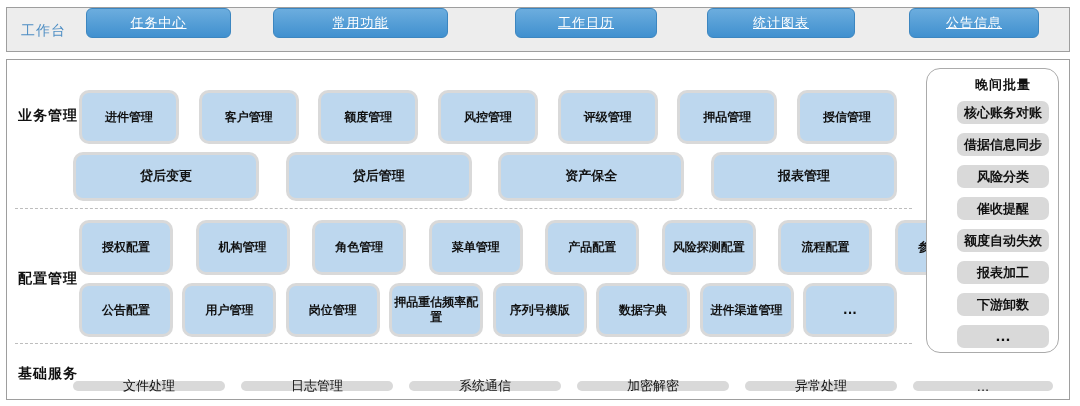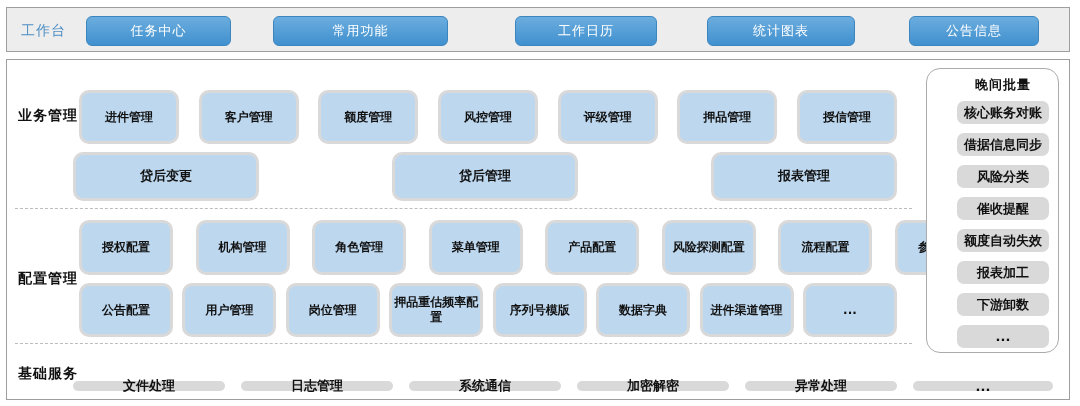--- a/index.html
+++ b/index.html
@@ -12,26 +12,26 @@
   
   .topbar {
     position:absolute; left:6px; top:7px; width:1064px; height:45px;
     background:#ededed; border:1px solid #9e9e9e; box-sizing:border-box;
   }
   .topbar-label {
     position:absolute; left:14px; top:14px;
     font-size:14px; color:#4e8ec4; letter-spacing:1px;
   }
   .topbtn {
-    position:absolute; top:8px; height:30px;
+    position:absolute; top:0; height:30px;
     background:linear-gradient(#6cadde,#4090cf);
     border:1px solid #3c86c0; border-radius:6px;
     color:#fff; font-size:13px; letter-spacing:1px;
     display:flex; align-items:center; justify-content:center;
-    box-sizing:border-box; cursor:pointer;
+    box-sizing:border-box; cursor:pointer;text-decoration:underline;
   }
   .topbtns .topbtn:nth-child(1){ left:79px;  width:145px; }
   .topbtns .topbtn:nth-child(2){ left:266px; width:175px; }
   .topbtns .topbtn:nth-child(3){ left:508px; width:142px; }
   .topbtns .topbtn:nth-child(4){ left:700px; width:148px; }
   .topbtns .topbtn:nth-child(5){ left:902px; width:130px; }
 
   
   .panel {
     position:absolute; left:6px; top:59px; width:1064px; height:341px;
@@ -58,21 +58,21 @@
     text-align:center; font-size:12px; font-weight:bold; color:#111;
     line-height:1.25; box-sizing:border-box; padding:0 1px; cursor:pointer;
   }
   #row-biz-1 .bluebox { width:100px; }
   #row-biz-2 .bluebox { width:186px; font-size:13px; }
   #row-cfg-1 .bluebox, #row-cfg-2 .bluebox { width:94px; }
 
   .graybox {
     background:#d9d9d9; border-radius:8px;
     display:flex; align-items:center; justify-content:center;
-    font-size:13px; font-weight:bold; color:#111; cursor:pointer;margin-top:28px;
+    font-size:13px; font-weight:normal; color:#111; cursor:pointer;margin-top:28px;
   }
   #row-base .graybox { width:152px; }
   #row-base .graybox:last-child { width:140px; }
 
   .dash {
     position:absolute; left:8px; width:897px; height:0;
     border-top:1px dashed #bdbdbd;
   }
   #dash-1 { top:148px; }
   #dash-2 { top:283px; }
@@ -119,20 +119,21 @@
       <div class="bluebox">客户管理</div>
       <div class="bluebox">额度管理</div>
       <div class="bluebox">风控管理</div>
       <div class="bluebox">评级管理</div>
       <div class="bluebox">押品管理</div>
       <div class="bluebox">授信管理</div>
     </div>
   <div id="row-biz-2" class="mrow">
       <div class="bluebox">贷后变更</div>
       <div class="bluebox">贷后管理</div>
+      <div class="bluebox">资产保全</div>
       <div class="bluebox">报表管理</div>
     </div>
 
   <div id="dash-1" class="dash"></div>
 
   <span id="label-cfg" class="sec-label">配置管理</span>
   <div id="row-cfg-1" class="mrow">
       <div class="bluebox">授权配置</div>
       <div class="bluebox">机构管理</div>
       <div class="bluebox">角色管理</div>

